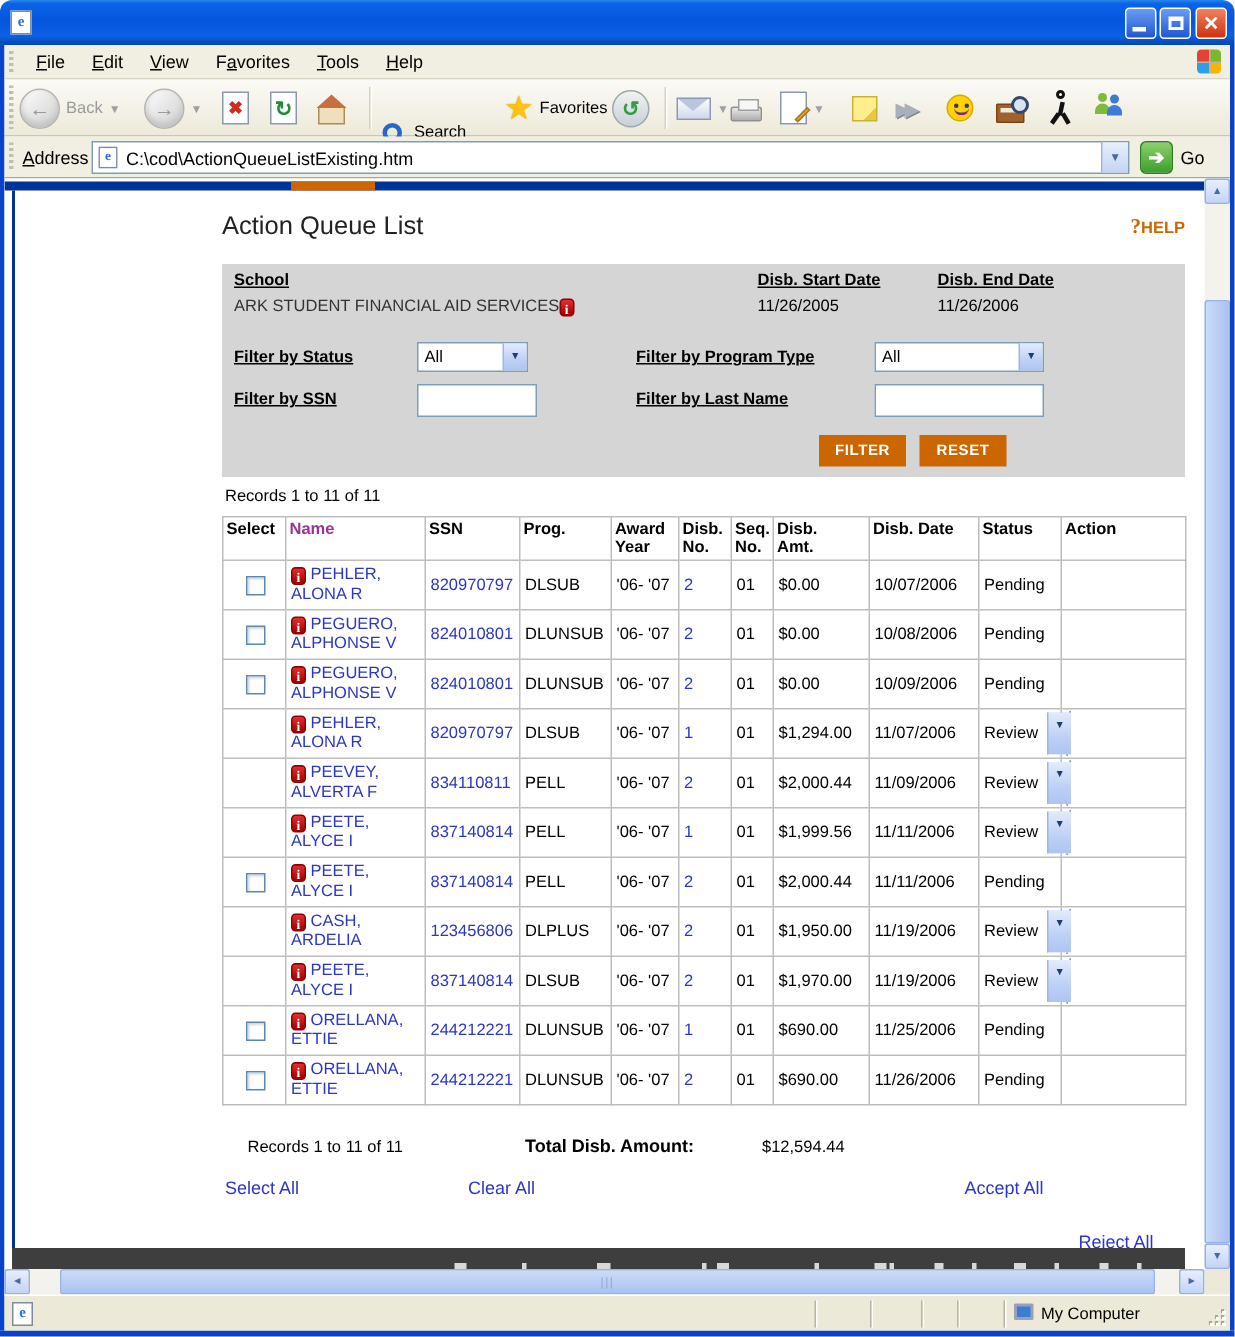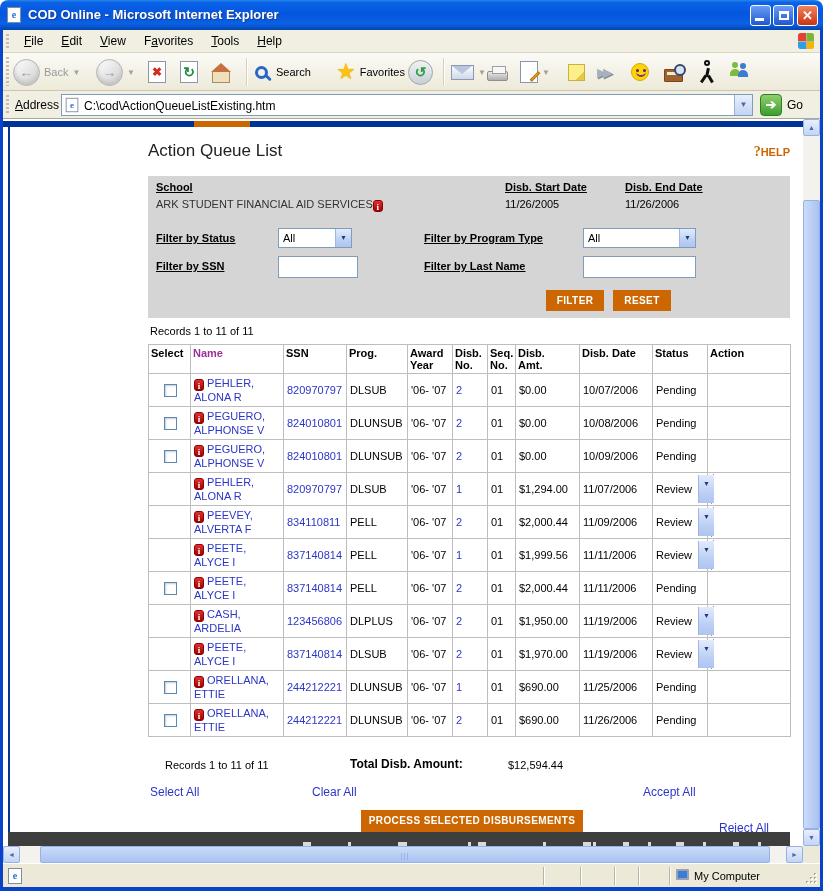--- a/index.html
+++ b/index.html
@@ -198,21 +198,20 @@
       radial-gradient(circle at 3px 11px,#fff 1.2px,transparent 1.4px),
       radial-gradient(circle at 2px 10px,#A9A592 1.2px,transparent 1.4px); }
 </style>
 </head>
 <body>
 
 <div class="window">
 
   <div class="titlebar">
     <span class="ie-page">e</span>
-    <span class="title-text">COD Online - Microsoft Internet Explorer</span>
     <span class="winbtn min">
         <span class="glyph-min"></span>
       </span>
     <span class="winbtn max">
         <span class="glyph-max"></span>
       </span>
     <span class="winbtn close">✕</span>
   </div>
   <div class="win-left"></div>
   <div class="win-right"></div>
@@ -254,21 +253,21 @@
     </span>
     <span class="tb-i" style="left:177px;">
       <span class="page-ico">
           <span class="glyph-refresh">↻</span>
         </span>
     </span>
     <span class="tb-i" style="left:209px;">
       <span class="house"></span>
     </span>
     <span class="tb-sep" style="left:243px;"></span>
-    <span class="tb-i" style="left:252px;">
+    <span class="tb-i" style="left:252px;margin-top:16px;">
       <span class="mag"></span>
       <span class="tb-label dark" style="margin-left:4px;">Search</span>
     </span>
     <span class="tb-i" style="left:333px;">
       <span class="star">★</span>
       <span class="tb-label dark">Favorites</span>
     </span>
     <span class="tb-i" style="left:405px;">
       <span class="hist">↺</span>
     </span>
@@ -583,21 +582,20 @@
         </tbody>
     </table>
 
     <div class="f-records">Records 1 to 11 of 11</div>
     <div class="f-total-label">Total Disb. Amount:</div>
     <div class="f-total-value">$12,594.44</div>
     <a class="f-link" style="left:147px;">Select All</a>
     <a class="f-link" style="left:309px;">Clear All</a>
     <a class="f-link" style="left:640px;">Accept All</a>
     <a class="f-link" style="left:716px;margin-top:36px;">Reject All</a>
-    <button class="btn-orange process-btn">PROCESS SELECTED DISBURSEMENTS</button>
 
     <div class="dark-footer" id="dark-footer">
         <span style="left: 295px; width: 8px;"></span>
         <span style="left: 340px; width: 3px;"></span>
         <span style="left: 390px; width: 9px;"></span>
         <span style="left: 460px; width: 3px;"></span>
         <span style="left: 470px; width: 8px;"></span>
         <span style="left: 535px; width: 3px;"></span>
         <span style="left: 575px; width: 8px;"></span>
         <span style="left: 585px; width: 3px;"></span>

